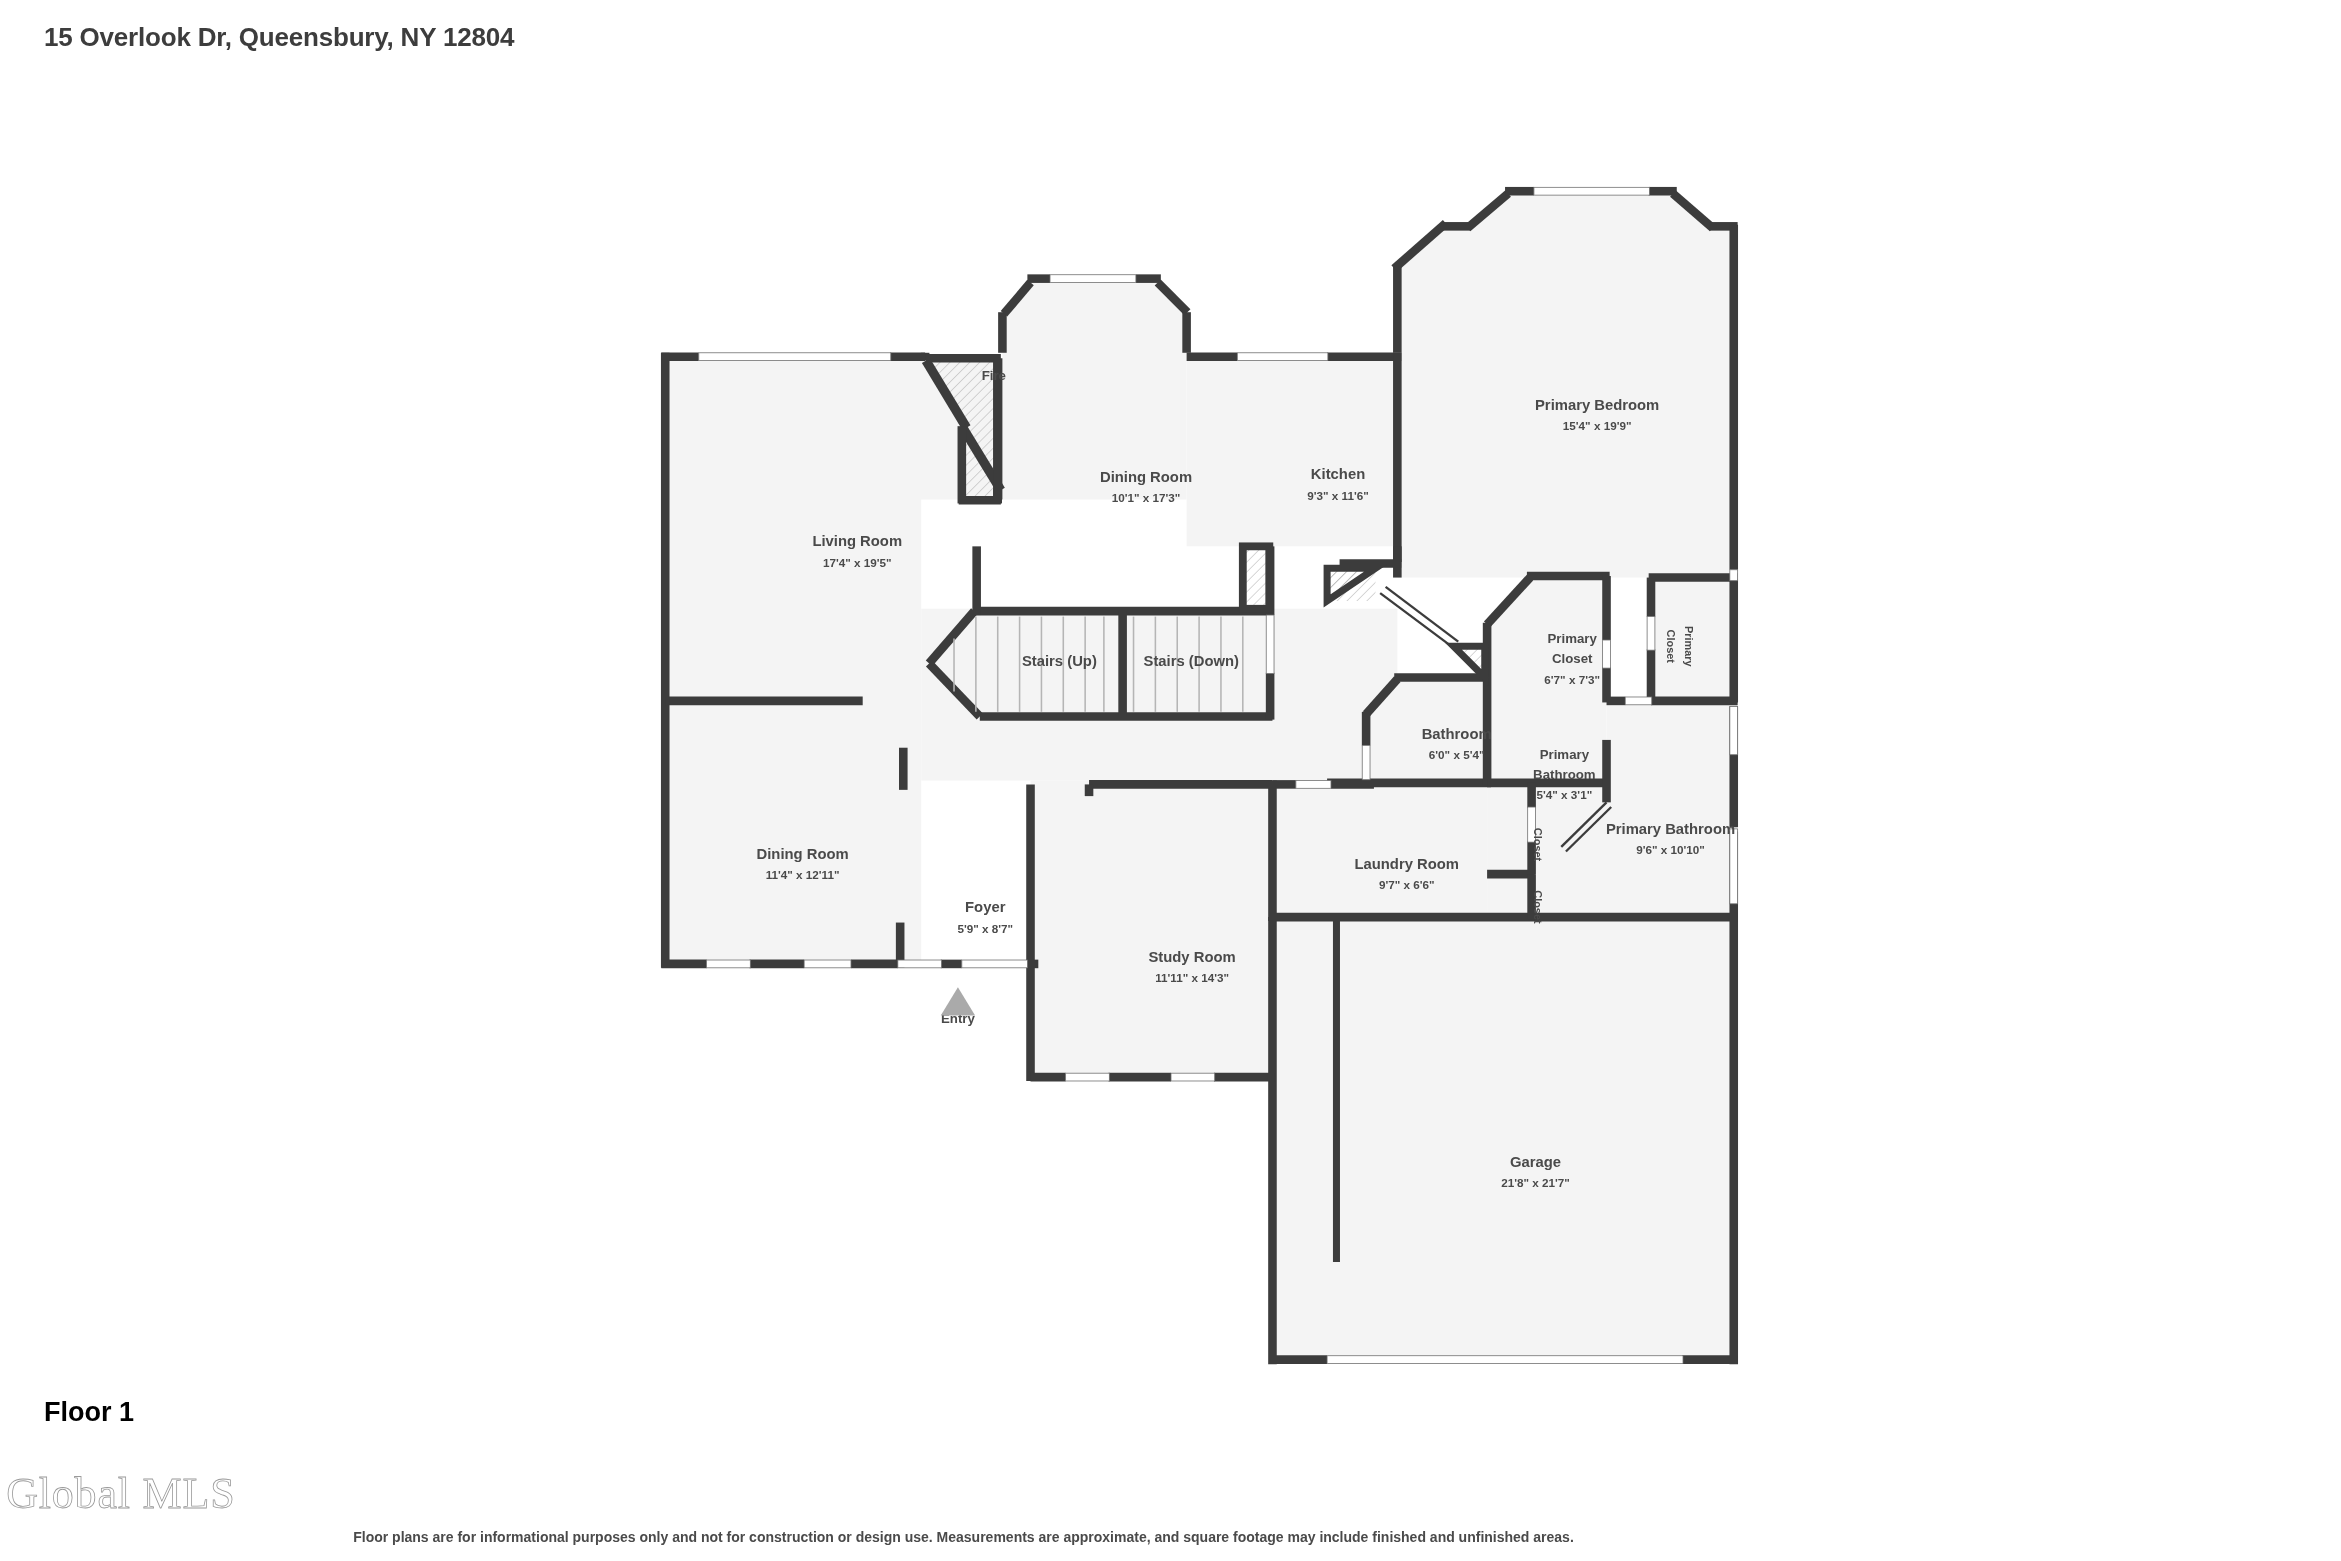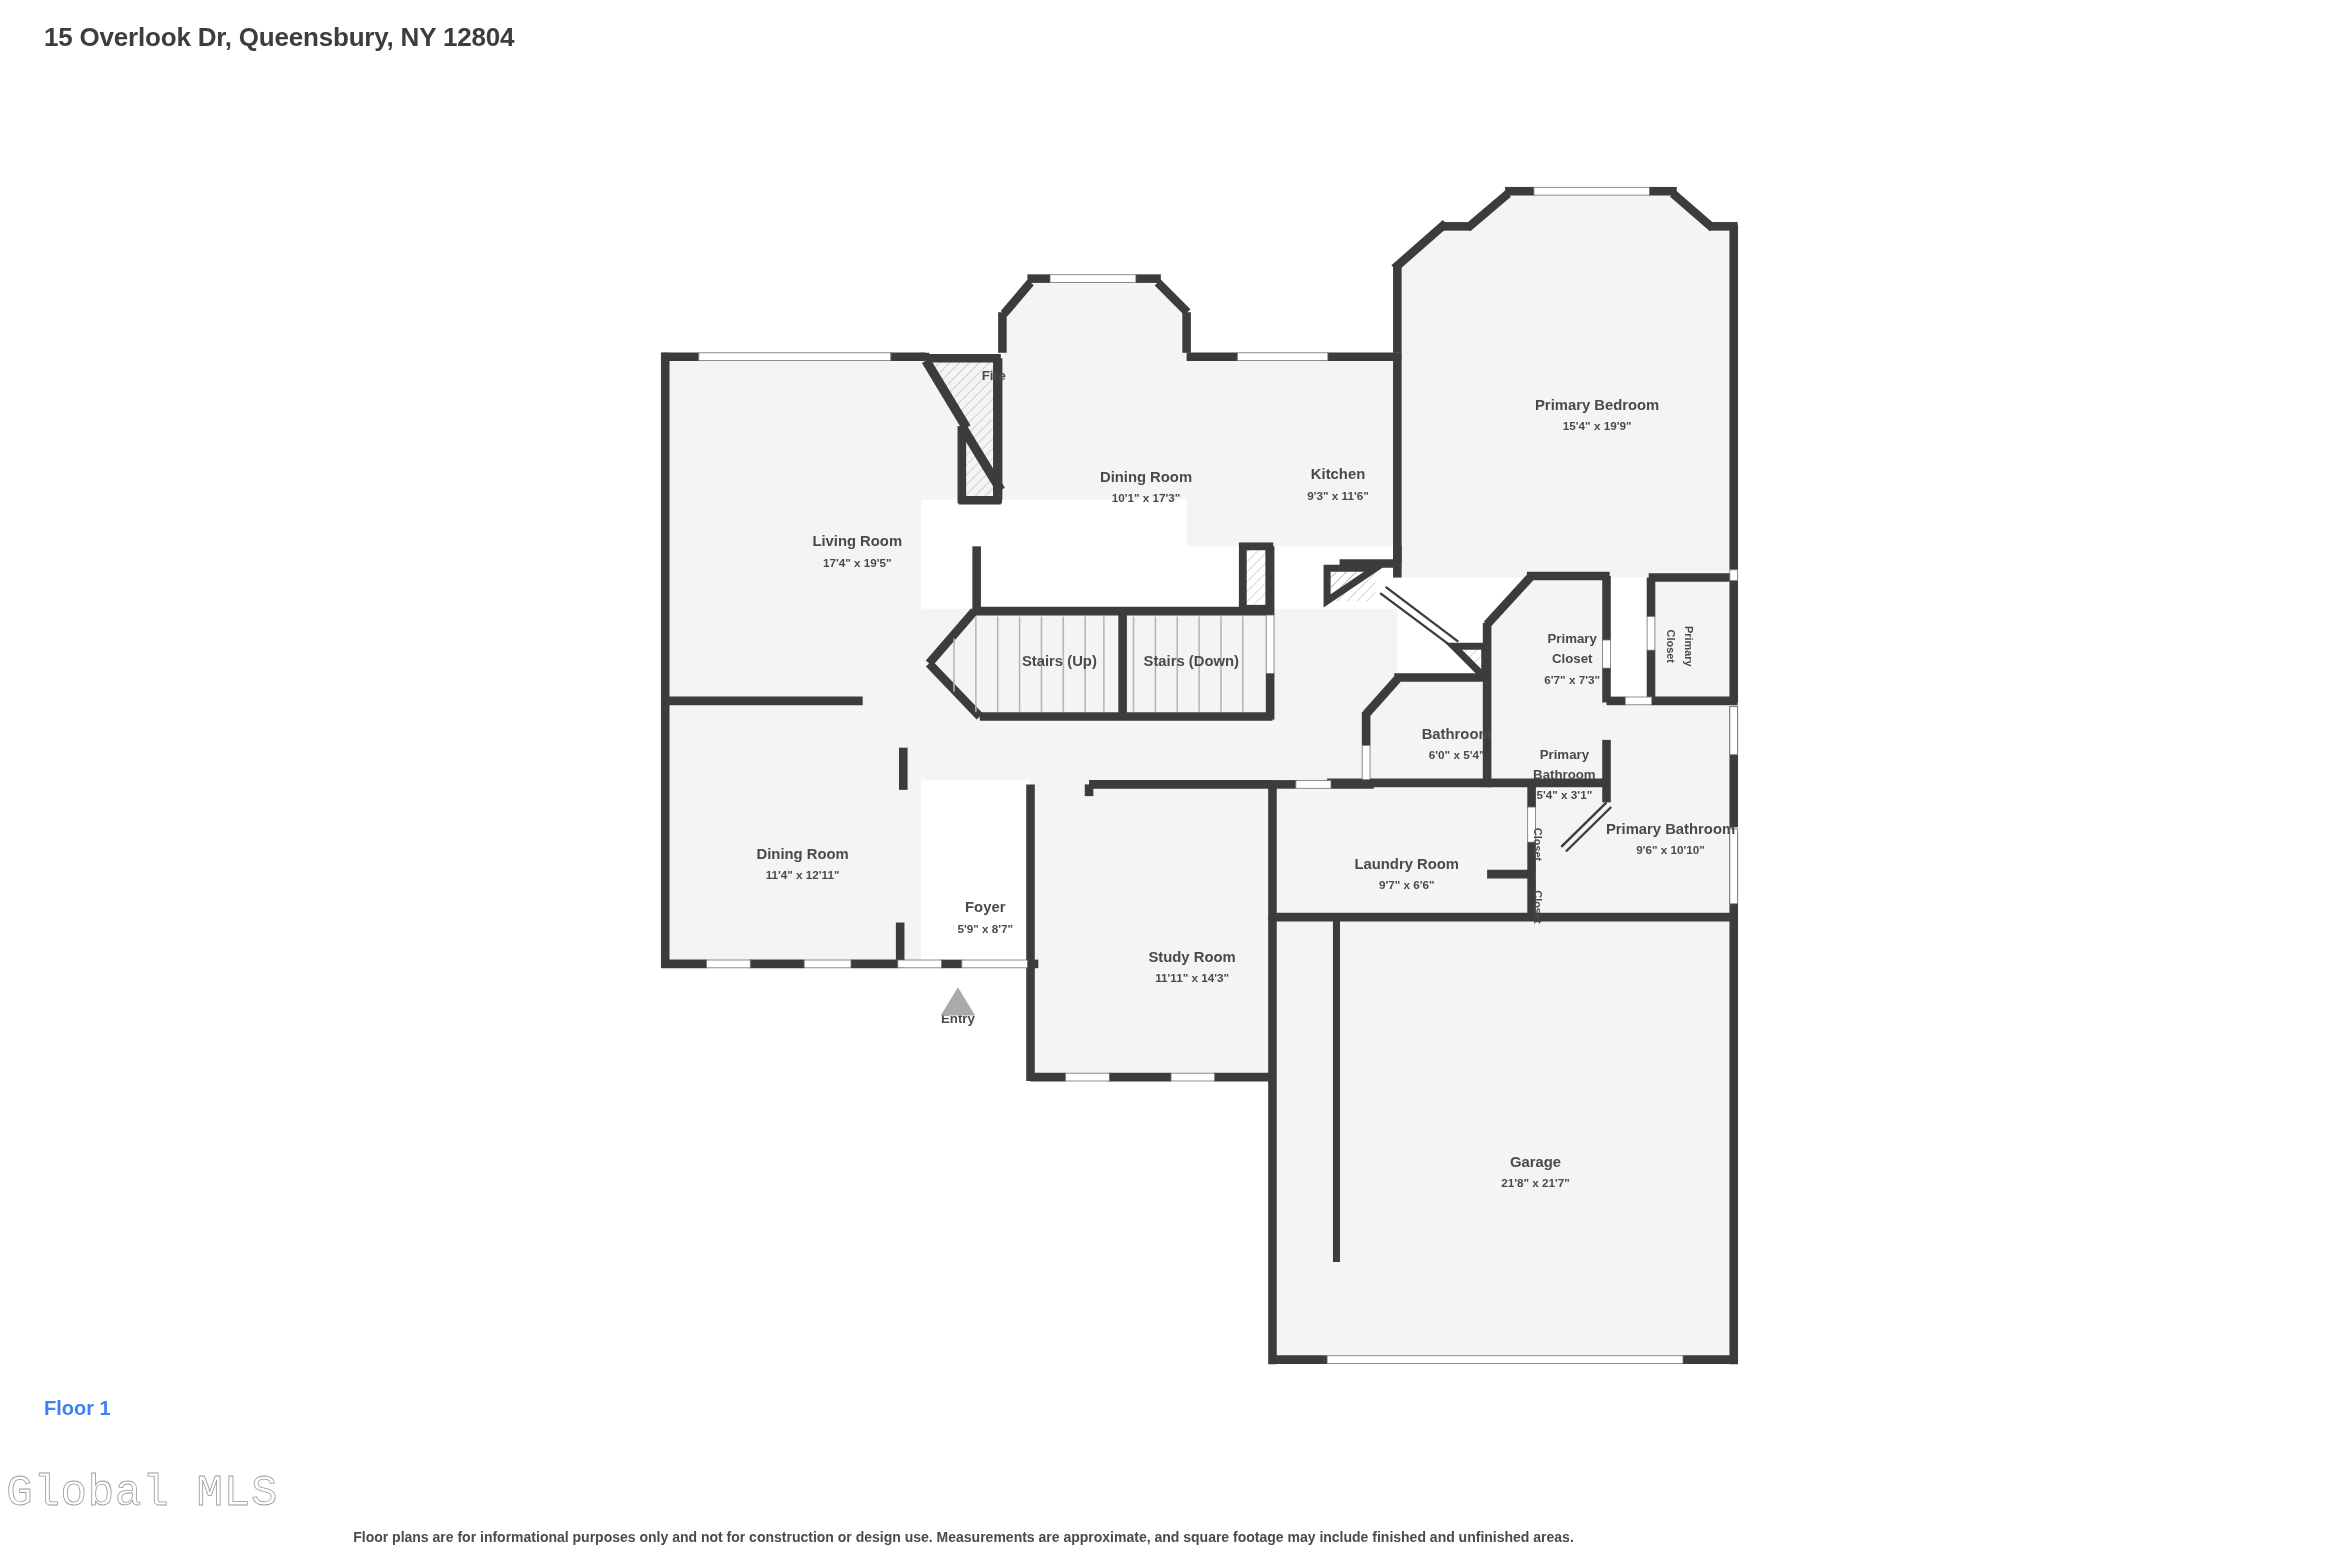--- a/index.html
+++ b/index.html
@@ -20,33 +20,33 @@
     left: 44px; top: 22px;
     font-size: 26px;
     font-weight: bold;
     color: #3d3d3d;
     letter-spacing: -0.2px;
     white-space: nowrap;
   }
   #floor-label {
     position: absolute;
     left: 44px; top: 1397px;
-    font-size: 20px;
-    font-weight: bold;
-    color: #3b82f6;
+    font-size: 27px;
+    font-weight: bold;
+    color: #000000;
   }
   #watermark {
     position: absolute;
     left: 6.2px; top: 1468px;
     font-size: 44px;
     font-weight: 400;
     letter-spacing: 0.8px;
     color: transparent;
     -webkit-text-stroke: 0.8px #9a9a9a;
-    font-family: Liberation Mono, monospace;
+    font-family: Liberation Serif, serif;
     user-select: none;
   }
   #disclaimer {
     position: absolute;
     left: 0; right: 0;
     top: 1529px;
     text-align: center;
     font-size: 14px;
     font-weight: bold;
     color: #4a4a4a;

